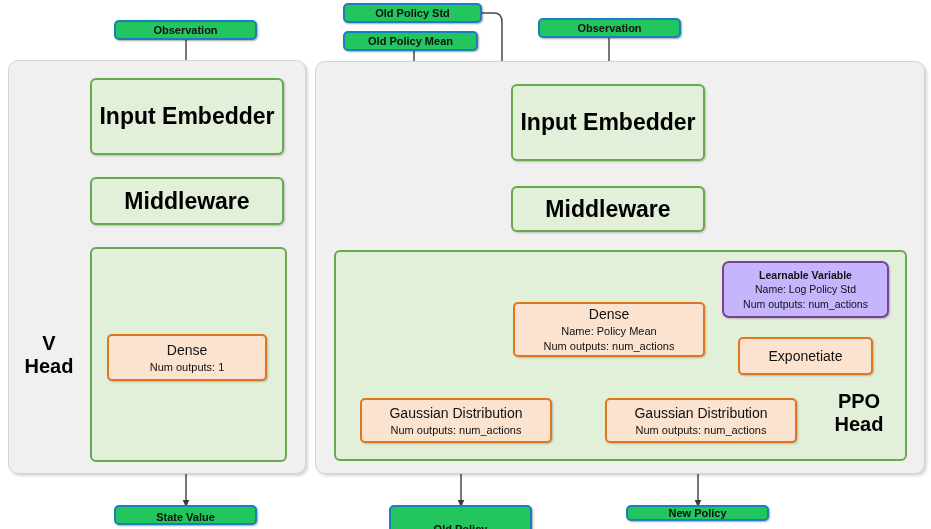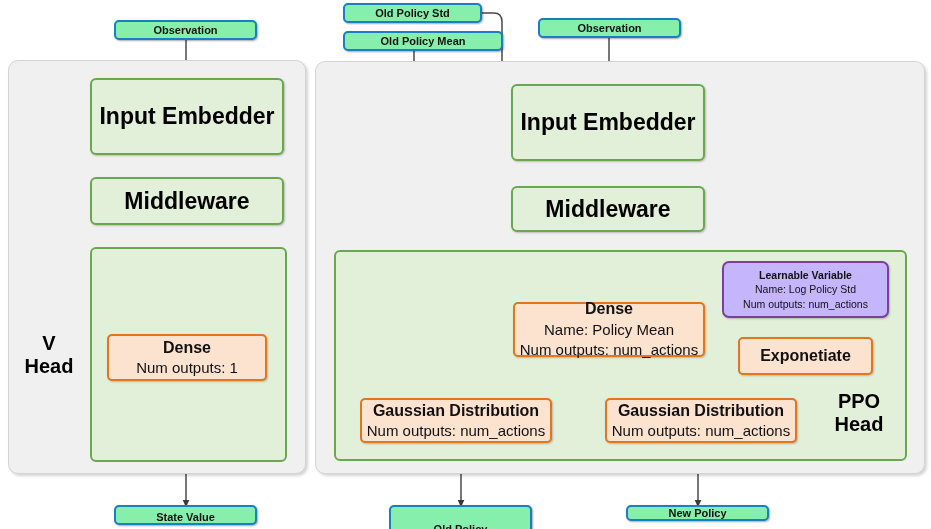--- a/index.html
+++ b/index.html
@@ -4,40 +4,40 @@
 <style>
   html,body{margin:0;padding:0;background:#ffffff;}
   body{width:931px;height:529px;position:relative;overflow:hidden;
        font-family:"Liberation Sans","DejaVu Sans",sans-serif;}
   #stage{position:absolute;left:0;top:0;width:931px;height:529px;}
 
   .node{position:absolute;box-sizing:border-box;display:flex;flex-direction:column;
         align-items:center;justify-content:center;text-align:center;}
 
   
-  .io{background:#86efac;border:2px solid #1a7fc1;border-radius:5px;
+  .io{background:#22c55e;border:2px solid #1a7fc1;border-radius:5px;
       font-size:11px;font-weight:bold;color:#111;
       box-shadow:1px 1px 2px rgba(0,0,0,0.35);}
 
   
   .group{background:#f0f0f0;border:1px solid #d4d4d4;border-radius:10px;
          box-shadow:2px 2px 3px rgba(0,0,0,0.17);}
 
   
   .green{background:#e2efd9;border:2px solid #6aa84f;border-radius:6px;
          box-shadow:1px 1px 2px rgba(0,0,0,0.22);}
   .green-big{font-size:23px;font-weight:bold;color:#000;}
   .green-area{background:#e2efd9;border:2px solid #6aa84f;border-radius:6px;}
 
   
   .orange{background:#fce3d0;border:2px solid #e2761d;border-radius:5px;
           box-shadow:1px 1px 2px rgba(0,0,0,0.22);
           font-size:10.5px;color:#111;line-height:1.35;}
-  .orange .t1{font-weight:bold;font-size:16px;}
-  .orange .t2{font-weight:normal;font-size:15px;}
+  .orange .t1{font-weight:normal;font-size:14px;}
+  .orange .t2{font-weight:normal;font-size:11px;}
 
   
   .purple{background:#c4b5fd;border:2px solid #7b3fa0;border-radius:7px;
           box-shadow:1px 1px 2px rgba(0,0,0,0.22);
           font-size:10.5px;color:#111;line-height:1.38;}
   .purple .t1{font-weight:bold;}
 
   
   .headlabel{position:absolute;font-size:20px;font-weight:bold;color:#000;
              text-align:center;line-height:1.15;}
@@ -111,21 +111,21 @@
   </div>
 
   <div class="node io" style="left:114px;top:505px;width:143px;height:20px;justify-content:flex-end;">
     <span>State Value</span>
   </div>
 
   <div class="node io" style="left:343px;top:3px;width:139px;height:20px;">
     <span>Old Policy Std</span>
   </div>
 
-  <div class="node io" style="left:343px;top:31px;width:160px;height:20px;">
+  <div class="node io" style="left:343px;top:31px;width:135px;height:20px;">
     <span>Old Policy Mean</span>
   </div>
 
   <div class="node io" style="left:538px;top:18px;width:143px;height:20px;">
     <span>Observation</span>
   </div>
 
   <div class="node green green-big" style="left:511px;top:84px;width:194px;height:77px;">
     <span>Input Embedder</span>
   </div>

